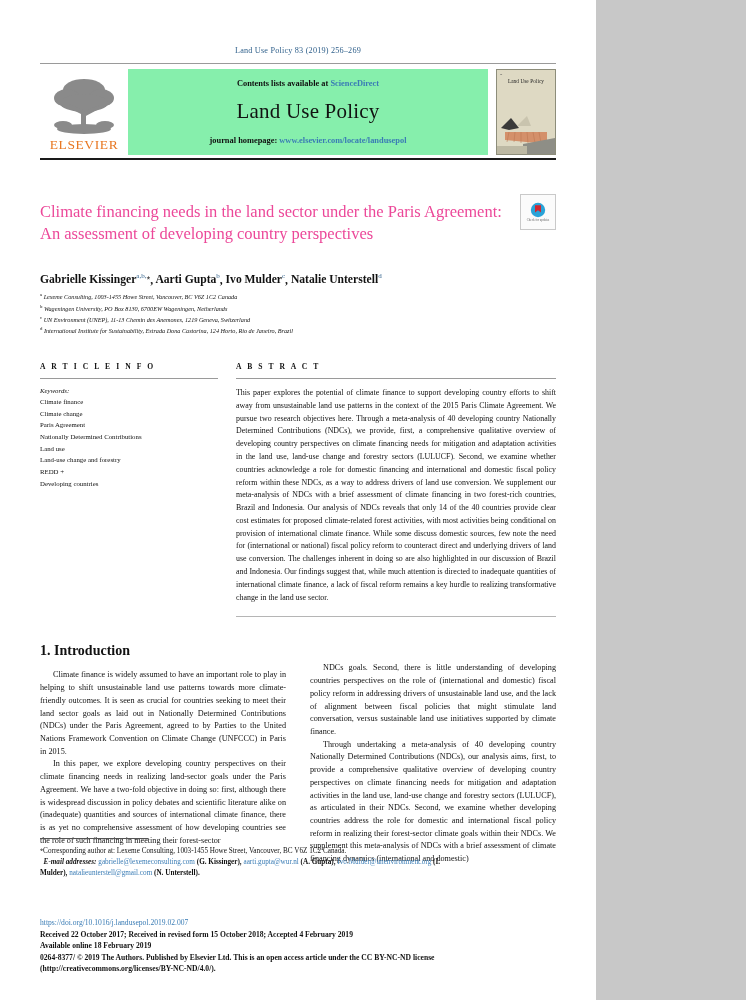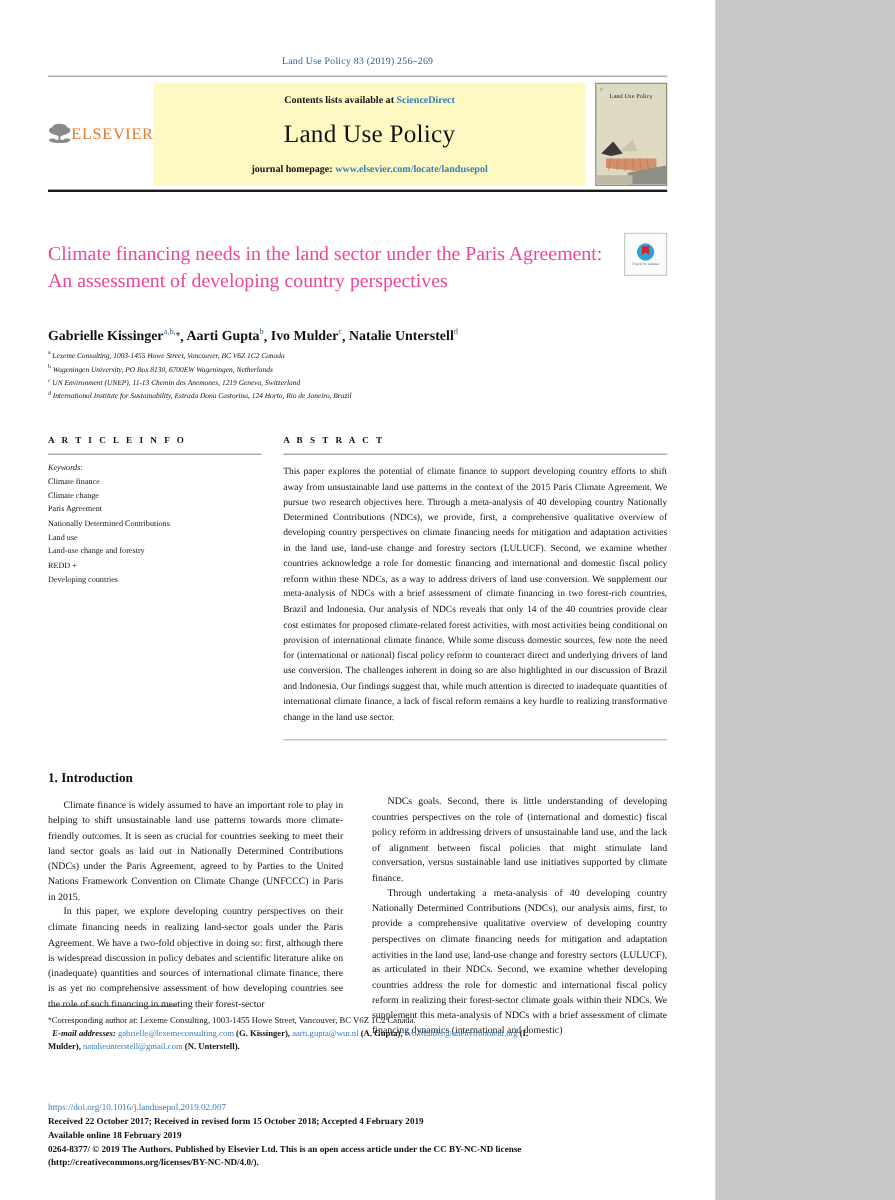--- a/index.html
+++ b/index.html
@@ -37,36 +37,37 @@
     border-top: 1px solid #9a9a9a;
     padding-top: 5px;
     display: flex;
     align-items: stretch;
     height: 86px;
   }
   .elsevier-logo {
     width: 88px;
     flex: 0 0 88px;
     display: flex;
-    flex-direction: row;
+    flex-direction: column;
     align-items: center;
+    justify-content: flex-end;
     padding-bottom: 2px;
   }
   .tree-svg { display:block; }
   .elsevier-word {
     font-family: "Liberation Serif", serif;
     font-size: 13.5px;
     letter-spacing: .6px;
     color: #E87722;
     font-weight: 400;
     margin-top: 1px;
   }
   .masthead-center {
     flex: 1 1 auto;
-    background: #fef9c3;
+    background: #86efac;
     display: flex;
     flex-direction: column;
     align-items: center;
     justify-content: center;
     padding: 4px 16px;
   }
   .contents-line {
     font-size: 8.4px;
     color: #111;
     font-weight: bold;
@@ -221,21 +222,21 @@
   }
 
   
   .body-cols {
     margin-top: 26px;
     display: flex;
     gap: 24px;
   }
   .col { flex: 1 1 0; }
   .sec-heading {
-    font-size: 11px;
+    font-size: 14px;
     font-weight: bold;
     color: #111;
     margin-bottom: 10px;
     font-family: Liberation Serif, serif;
   }
   .body-p {
     font-size: 8.2px;
     line-height: 1.55;
     color: #111;
     text-align: justify;

